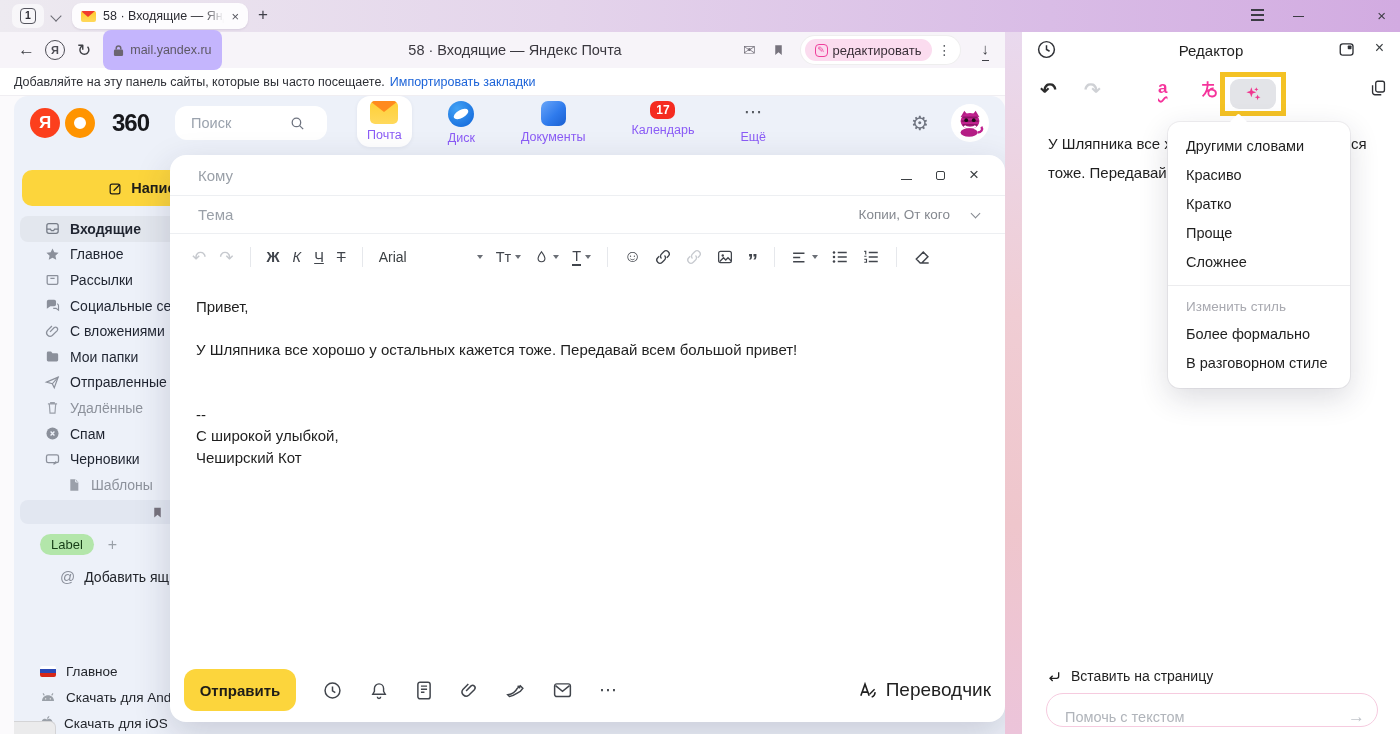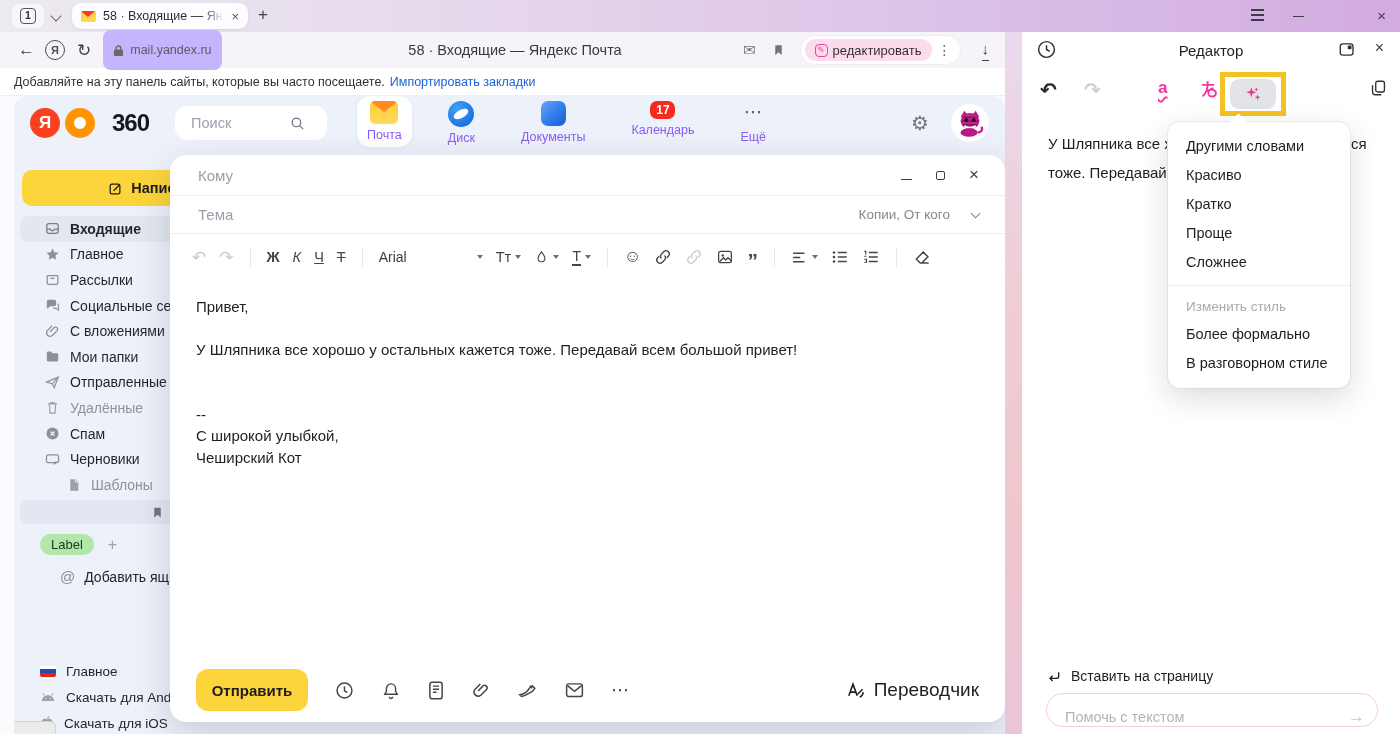--- a/index.html
+++ b/index.html
@@ -110,21 +110,21 @@
   .fmt-i{font-style:italic;font-size:14.5px;}
   .fmt-u{text-decoration:underline;font-size:14.5px;}
   .fmt-s{text-decoration:line-through;font-size:14.5px;}
   .font-select{width:104px;display:flex;align-items:center;justify-content:space-between;font-size:14px;color:#3c4043;}
   .tri{width:0;height:0;border-left:3.5px solid transparent;border-right:3.5px solid transparent;border-top:4.5px solid #6b6f76;}
   .withtri{display:flex;align-items:center;gap:4px;}
   .tcolor{border-bottom:2.5px solid #41454c;line-height:15px;font-size:14.5px;}
   .smiley{font-size:17px;}
   .quote-g{font-size:21px;font-weight:700;line-height:10px;padding-top:8px;}
   .c-body{padding:16px 26px 0;font-size:15px;line-height:21.5px;color:#1f1f1f;white-space:pre-line;}
-  .c-bottom{position:absolute;left:0;right:0;bottom:0;height:64px;display:flex;align-items:center;padding:0 26px;gap:26px;}
+  .c-bottom{position:absolute;left:0;right:0;bottom:0;height:64px;display:flex;align-items:center;padding:0 14px;gap:26px;}
   .send-btn{width:112px;height:42px;background:#fcd53c;border:none;border-radius:12px;font-size:15px;font-weight:700;color:#1e1d18;}
   .c-bottom .ico{color:#41454c;display:flex;}
   .more-dots{font-size:18px;color:#41454c;letter-spacing:1px;}
   .translator{margin-left:auto;display:flex;align-items:center;gap:8px;font-size:19px;color:#1f1f1f;}
 
   
   .ep-header{height:36px;display:flex;align-items:center;position:relative;}
   .ep-title{position:absolute;left:0;right:0;text-align:center;font-size:15px;color:#1f1f1f;}
   .ep-clock{position:absolute;left:14px;top:7px;display:flex;}
   .ep-open{position:absolute;right:44px;top:9px;}

